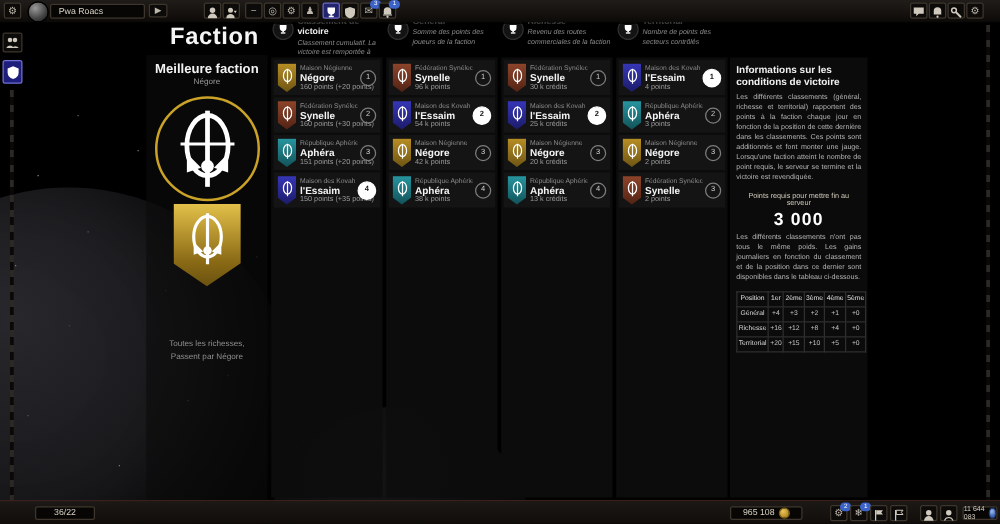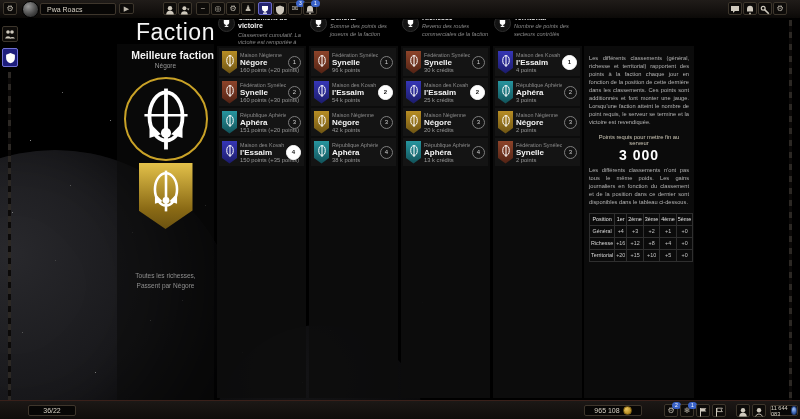--- a/index.html
+++ b/index.html
@@ -39,25 +39,25 @@
     background:radial-gradient(circle at 35% 30%,#9a9a9a,#4a4a4a 55%,#151515);border:1px solid #000;}
   .badge{position:absolute;top:-3px;right:-4px;min-width:7px;height:7px;border-radius:4px;
     background:#3b63c8;color:#fff;font-size:5px;line-height:7px;text-align:center;padding:0 1px;}
   .coin{width:7px;height:7px;border-radius:50%;background:radial-gradient(circle at 35% 30%,#e8c560,#b78d22 70%);border:1px solid #7c5f14;}
   .orb{width:7px;height:7px;border-radius:50%;background:radial-gradient(circle at 35% 30%,#9fc0f2,#3c63b4 70%);border:1px solid #23407c;}
   
   .lb-btn{position:absolute;left:2px;width:16px;height:16px;box-sizing:border-box;background:#0d0b09;
     border:1px solid #3d362c;border-radius:2px;z-index:6;cursor:pointer;display:flex;align-items:center;justify-content:center;}
   .lb-btn.active{background:#1d1d7c;border-color:#7070d2;height:19px;}
   
-  .page-title{position:absolute;left:136px;top:19px;z-index:4;font-size:23px;font-weight:normal;color:#f5f5f5;letter-spacing:.5px;}
+  .page-title{position:absolute;left:136px;top:19px;z-index:4;font-size:19px;font-weight:bold;color:#f5f5f5;letter-spacing:.5px;}
   
   .bf-panel{position:absolute;left:117px;top:44px;width:97px;height:356px;z-index:3;
     background:rgba(11,11,11,.62);text-align:center;}
-  .bf-title{font-size:10.5px;font-weight:bold;color:#f2f2f2;margin-top:5px;text-align:right;}
+  .bf-title{font-size:10.5px;font-weight:bold;color:#f2f2f2;margin-top:5px;}
   .bf-sub{font-size:6.5px;color:#9a9a9a;margin-top:1px;}
   .bf-emblem{width:80px;height:80px;margin:8px auto 0;border-radius:50%;border:2px solid #c9a227;
     background:#090909;display:flex;align-items:center;justify-content:center;}
   .bf-banner{width:54px;height:66px;margin:2px auto 0;
     background:linear-gradient(#e3c14a,#8a6a15 70%,#6b5210);
     clip-path:polygon(0 0,100% 0,100% 72%,50% 100%,0 72%);
     display:flex;align-items:flex-start;justify-content:center;padding-top:5px;box-sizing:border-box;}
   .bf-caption{font-size:6.5px;color:#8f8f8f;margin-top:42px;line-height:1.5;}
   
   .rankings{position:absolute;left:217px;top:12px;width:366px;display:flex;gap:3px;z-index:3;}
@@ -535,20 +535,21 @@
             <div class="row-name">Synelle</div>
             <div class="row-score">2 points</div>
           </div>
           <div class="rank hl-false">3</div>
         </div>
       </div>
   </div>
 </div>
 
 <div class="info-panel">
+  <div class="info-title">Informations sur les conditions de victoire</div>
   <div class="info-p">Les différents classements (général, richesse et territorial) rapportent des points à la faction chaque jour en fonction de la position de cette dernière dans les classements. Ces points sont additionnés et font monter une jauge. Lorsqu'une faction atteint le nombre de point requis, le serveur se termine et la victoire est revendiquée.</div>
   <div class="info-pts-label">Points requis pour mettre fin au serveur</div>
   <div class="info-pts-value">3 000</div>
   <div class="info-p">Les différents classements n'ont pas tous le même poids. Les gains journaliers en fonction du classement et de la position dans ce dernier sont disponibles dans le tableau ci-dessous.</div>
   <table class="info-table">
     <tbody>
         <tr>
       <th>Position</th>
       <th>1er</th>
       <th>2ème</th>

